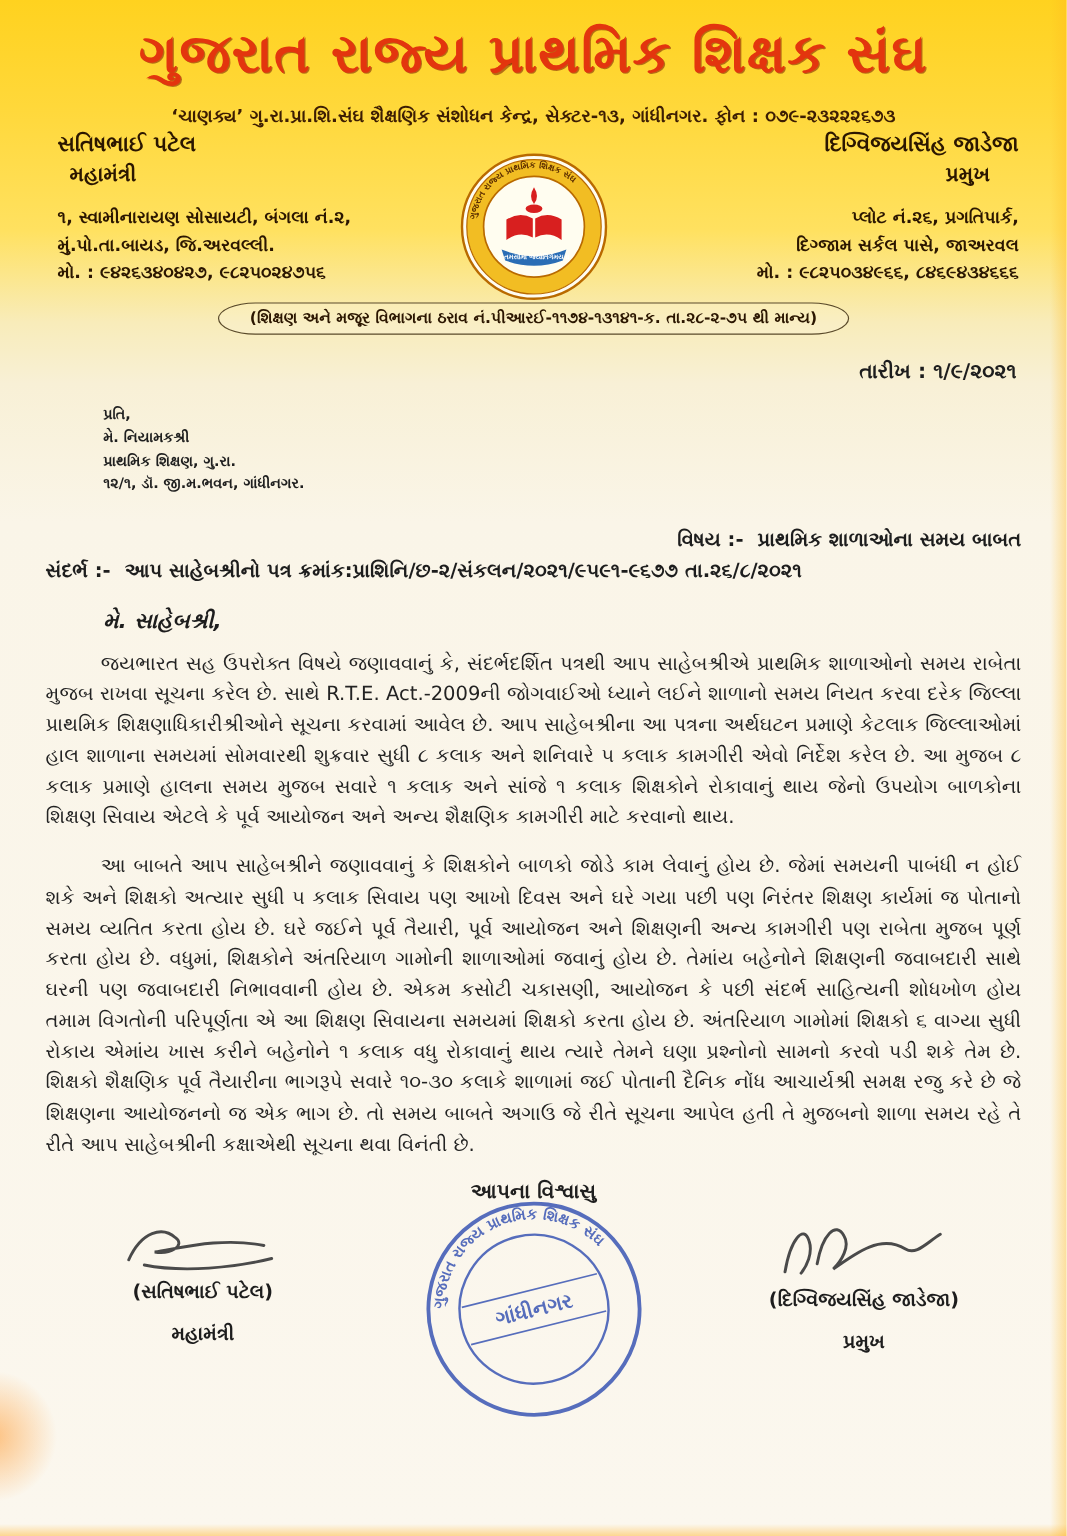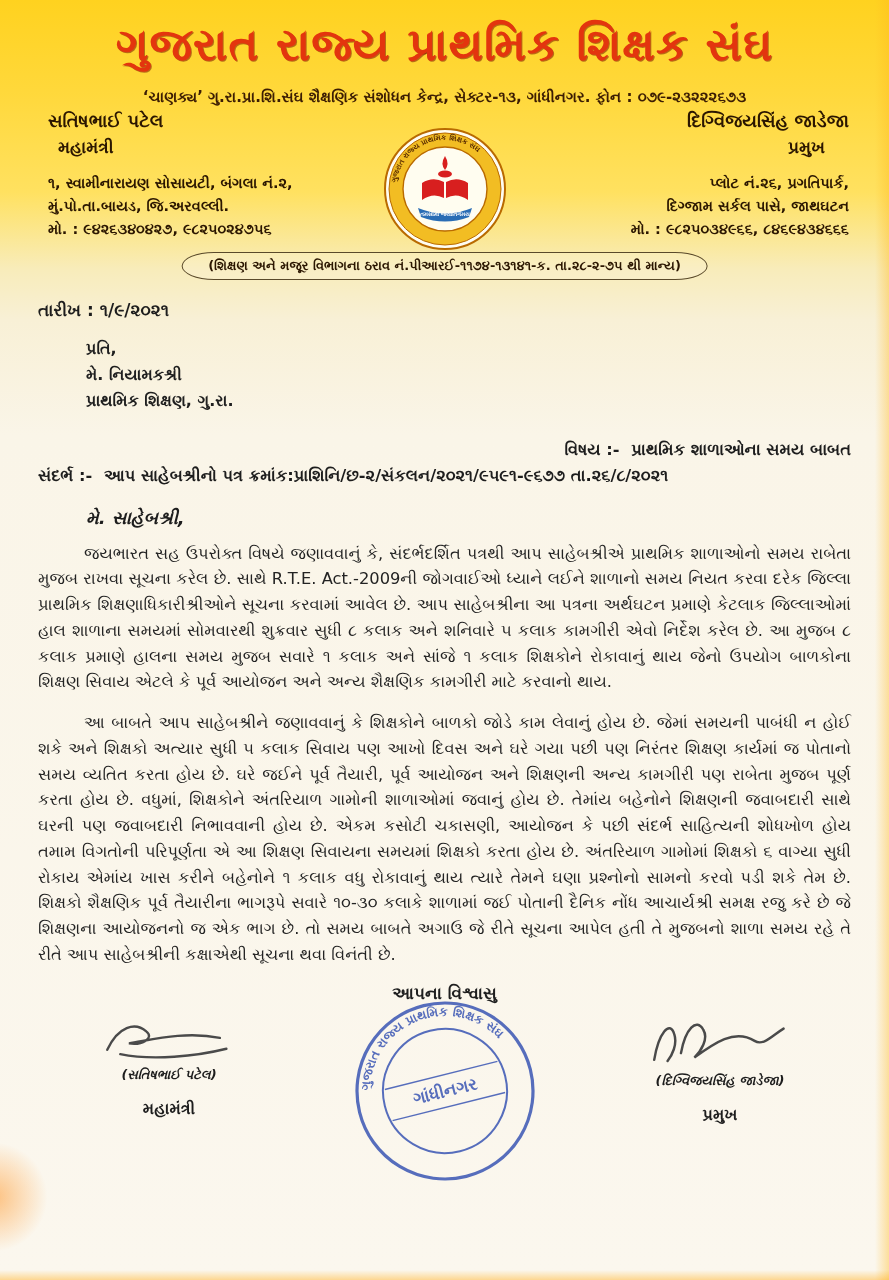--- a/index.html
+++ b/index.html
@@ -38,34 +38,34 @@
 
   .approval {
     position:absolute; top:252px; left:50%; transform:translateX(-50%);
     white-space:nowrap; font-size:13px; font-weight:700; color:#2b1600;
     border:1.6px solid #5a4a2a; border-radius:60px/26px; padding:5px 26px;
     background:rgba(255,255,255,.15);
   }
 
   
   .letter-body { position:absolute; top:294px; left:38px; right:38px; font-size:16.3px; }
-  .date-line { font-weight:700; font-size:17px; margin:6px 4px 16px 0; color:#1d1d1d; }
-  .recipient { margin-left:48px; font-weight:600; line-height:1.62; font-size:16px; margin-bottom:26px; color:#1f1f1f; }
+  .date-line { text-align:right; font-weight:700; font-size:17px; margin:6px 4px 16px 0; color:#1d1d1d; }
+  .recipient { margin-left:48px; font-weight:600; line-height:1.62; font-size:12px; margin-bottom:26px; color:#1f1f1f; }
   .subject-line { font-weight:700; margin-bottom:7px; color:#1d1d1d;text-align:right; }
   .reference-line { font-weight:700; margin-bottom:22px; color:#1d1d1d; }
   .subject-line .lbl, .reference-line .lbl { margin-right:6px; }
   .salutation { margin:4px 0 12px 48px; font-weight:700; font-style:italic; font-size:18px; color:#1d1d1d; }
   .para { text-align:justify; text-indent:46px; line-height:1.58; margin-bottom:15px; color:#232323; }
 
   .closing { text-align:center; font-weight:600; font-size:17px; margin:16px 0 0; color:#1f1f1f; }
 
   .sig-row { display:flex; justify-content:space-between; align-items:flex-start; margin-top:6px; }
   .sig-col { width:262px; text-align:center; }
   .sig-col .sig-svg { display:block; margin:4px auto 2px; }
-  .sig-name { font-weight:700; font-size:13px; color:#1d1d1d;font-style:italic; }
+  .sig-name { font-weight:700; font-size:16px; color:#1d1d1d; }
   .sig-role { font-weight:600; font-size:16px; margin-top:16px; color:#1d1d1d; }
   .stamp-col { width:230px; text-align:center; margin-top:-14px; }
 
   
   .edge-right { position:absolute; top:0; right:0; width:14px; height:100%;
     background:linear-gradient(90deg, rgba(255,200,40,0), rgba(255,185,30,.4)); pointer-events:none; }
   .edge-bottom { position:absolute; bottom:0; left:0; width:100%; height:10px;
     background:linear-gradient(0deg, rgba(255,175,30,.45), rgba(255,200,40,0)); pointer-events:none; }
   .corner-blob { position:absolute; left:-6px; bottom:28px; width:54px; height:110px;
     background:radial-gradient(ellipse at left, rgba(255,140,20,.5), rgba(255,140,20,0) 70%); pointer-events:none; }
@@ -104,35 +104,36 @@
         <path d="M86 74 Q75 66 64 72 L64 56 Q75 50 86 57 Z" fill="#d81f1f"></path>
         <path d="M36 82 q27 11 54 0 l-3 9 q-24 9 -48 0 z" fill="#2a6db5"></path>
         <text x="63" y="90" text-anchor="middle" font-size="5.6" font-weight="bold" fill="#ffffff">॥ તમસોમા જ્યોતિર્ગમય ॥</text>
       </svg>
     </div>
 
     <div class="official right-official">
       <div class="name">દિગ્વિજયસિંહ જાડેજા</div>
       <div class="role">પ્રમુખ</div>
       <div class="addr">પ્લોટ નં.૨૬, પ્રગતિપાર્ક,</div>
-      <div class="addr">દિગ્જામ સર્કલ પાસે, જાથઘટન</div>
+      <div class="addr">દિગ્જામ સર્કલ પાસે, જાઅરવલ</div>
       <div class="addr">મો. : ૯૮૨૫૦૩૪૯૬૬, ૮૪૬૯૪૩૪૬૬૬</div>
     </div>
 
     <div class="approval">(શિક્ષણ અને મજૂર વિભાગના ઠરાવ નં.પીઆરઈ-૧૧૭૪-૧૩૧૪૧-ક. તા.૨૮-૨-૭૫ થી માન્ય)</div>
   </header>
 
   <div class="letter-body">
 
     <div class="date-line">તારીખ : ૧/૯/૨૦૨૧</div>
 
     <div class="recipient">
       <div>પ્રતિ,</div>
       <div>મે. નિયામકશ્રી</div>
       <div>પ્રાથમિક શિક્ષણ, ગુ.રા.</div>
+      <div>૧૨/૧, ડૉ. જી.મ.ભવન, ગાંધીનગર.</div>
     </div>
 
     <div class="subject-line">
       <span class="lbl">વિષય :-</span>
       <span>પ્રાથમિક શાળાઓના સમય બાબત</span>
     </div>
 
     <div class="reference-line">
       <span class="lbl">સંદર્ભ :-</span>
       <span>આપ સાહેબશ્રીનો પત્ર ક્રમાંક:પ્રાશિનિ/છ-૨/સંકલન/૨૦૨૧/૯૫૯૧-૯૬૭૭ તા.૨૬/૮/૨૦૨૧</span>

